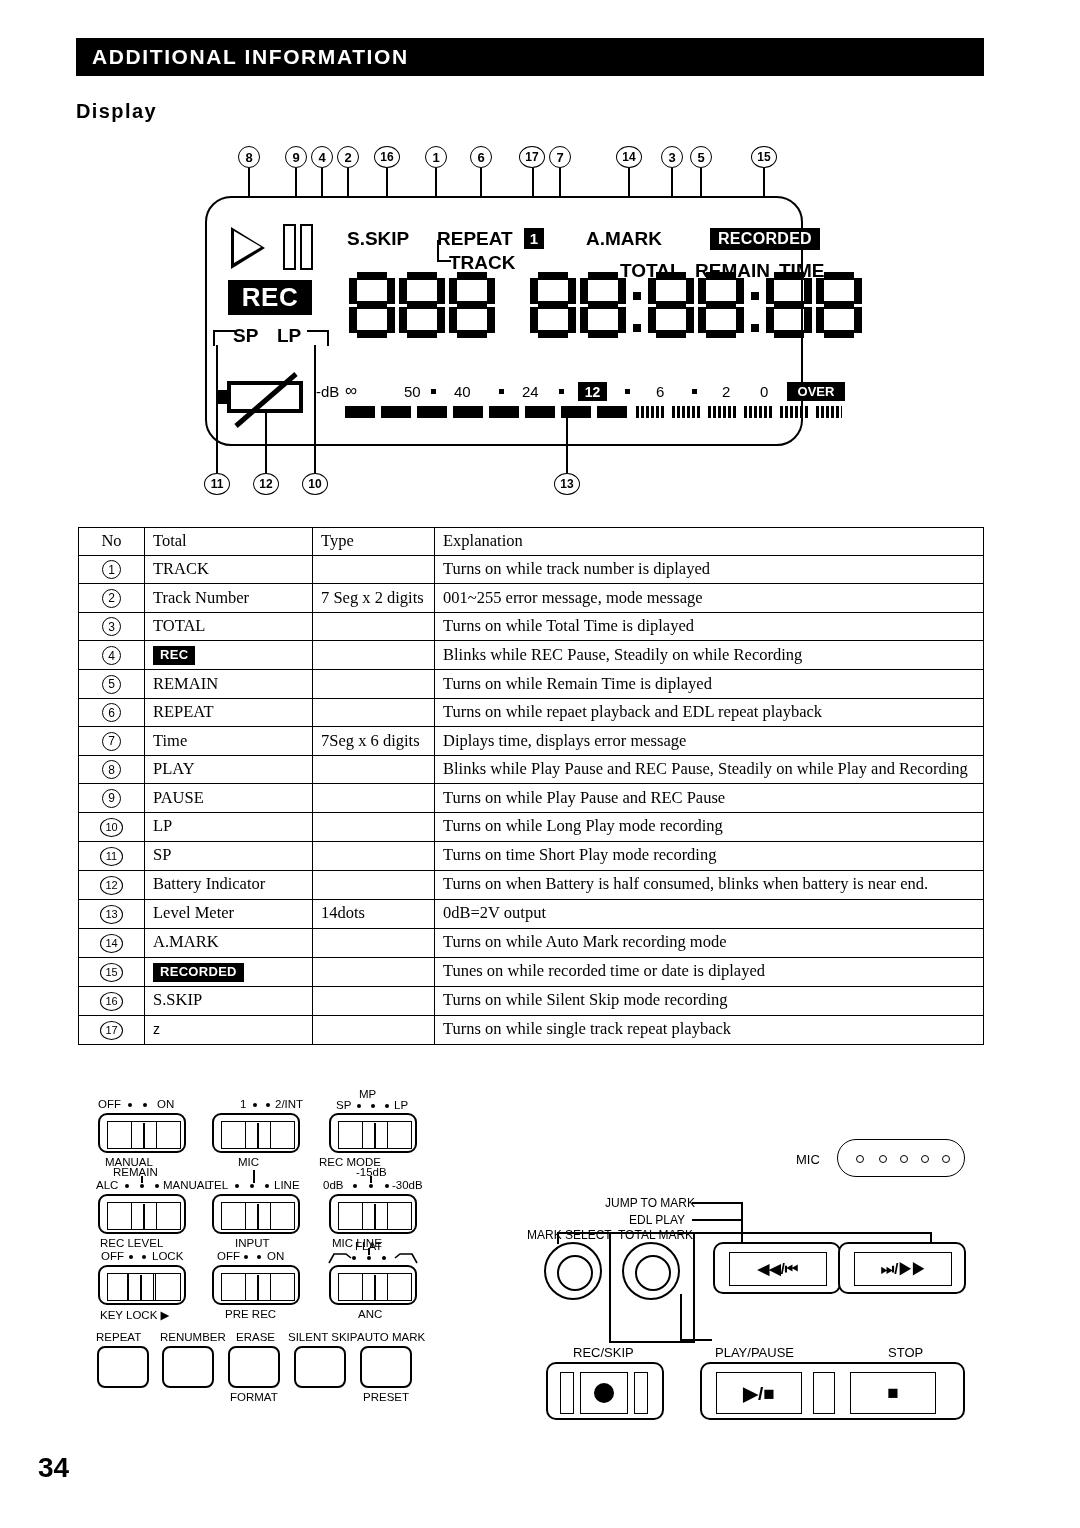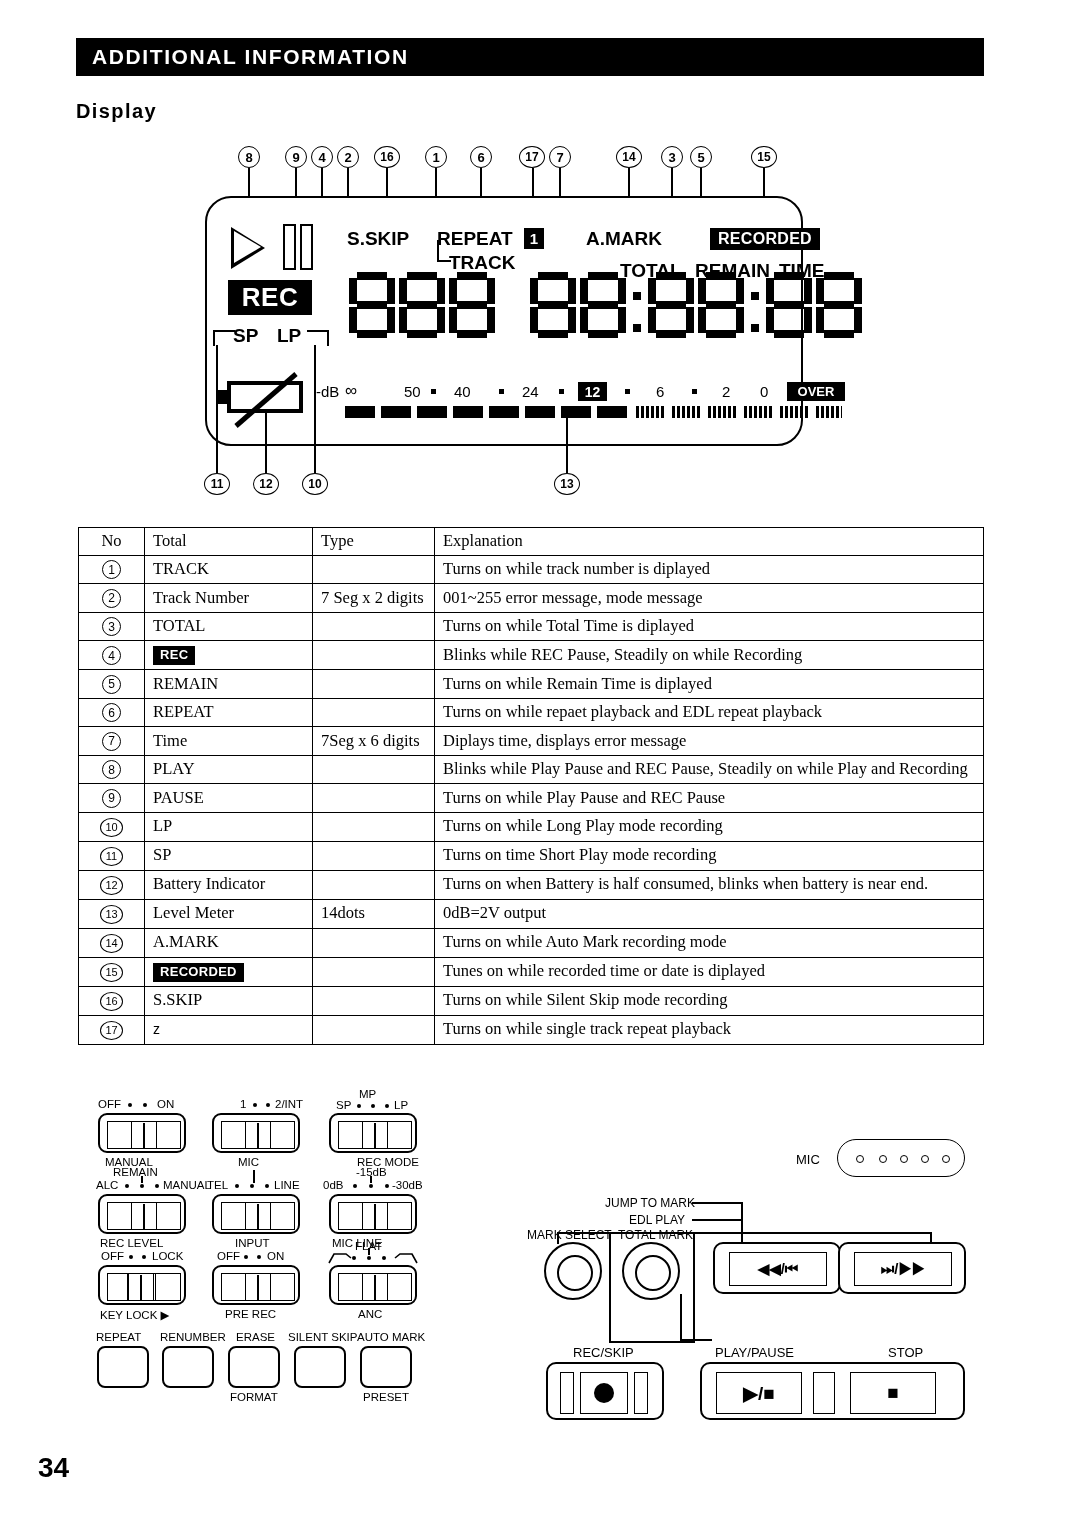--- a/index.html
+++ b/index.html
@@ -512,21 +512,21 @@
 <div class="swlab" style="left:359px;top:1088px">MP</div>
 <div class="swlab" style="left:336px;top:1099px">SP</div>
 <div class="swdot" style="left:357px;top:1104px"></div>
 <div class="swdot" style="left:371px;top:1104px"></div>
 <div class="swdot" style="left:385px;top:1104px"></div>
 <div class="swlab" style="left:394px;top:1099px">LP</div>
 <div class="sw" style="left:329px;top:1113px">
     <div class="inner"></div>
     <div class="knob"></div>
   </div>
-<div class="swlab" style="left:357px;top:1156px">REC MODE</div>
+<div class="swlab" style="left:319px;top:1156px">REC MODE</div>
 
 <div class="swlab" style="left:113px;top:1166px">REMAIN</div>
 <div class="swlab" style="left:96px;top:1179px">ALC</div>
 <div class="swdot" style="left:125px;top:1184px"></div>
 <div class="swdot" style="left:140px;top:1184px"></div>
 <div class="ln" style="left:141px;top:1176px;width:1.6px;height:7px"></div>
 <div class="swdot" style="left:155px;top:1184px"></div>
 <div class="swlab" style="left:163px;top:1179px">MANUAL</div>
 <div class="sw" style="left:98px;top:1194px">
     <div class="inner"></div>

